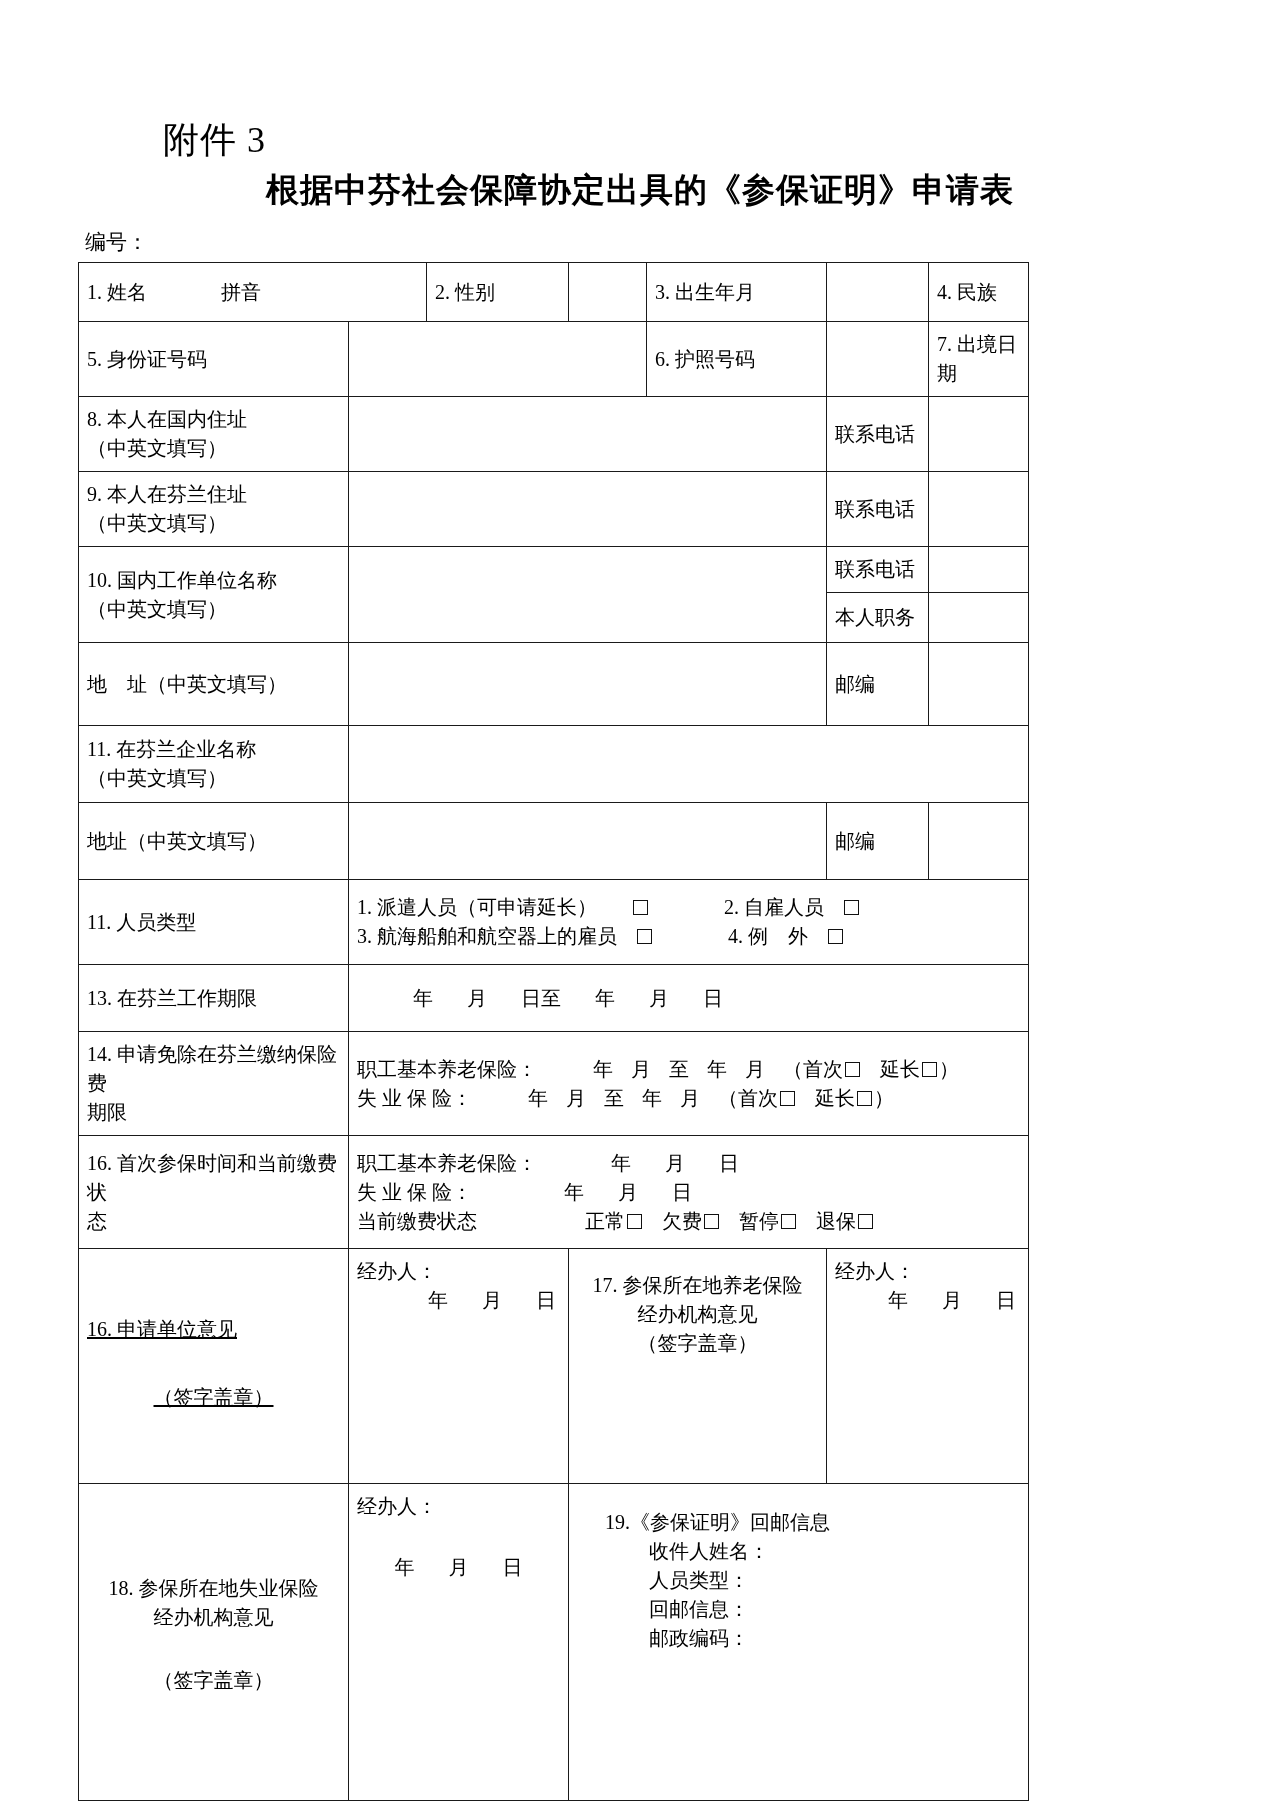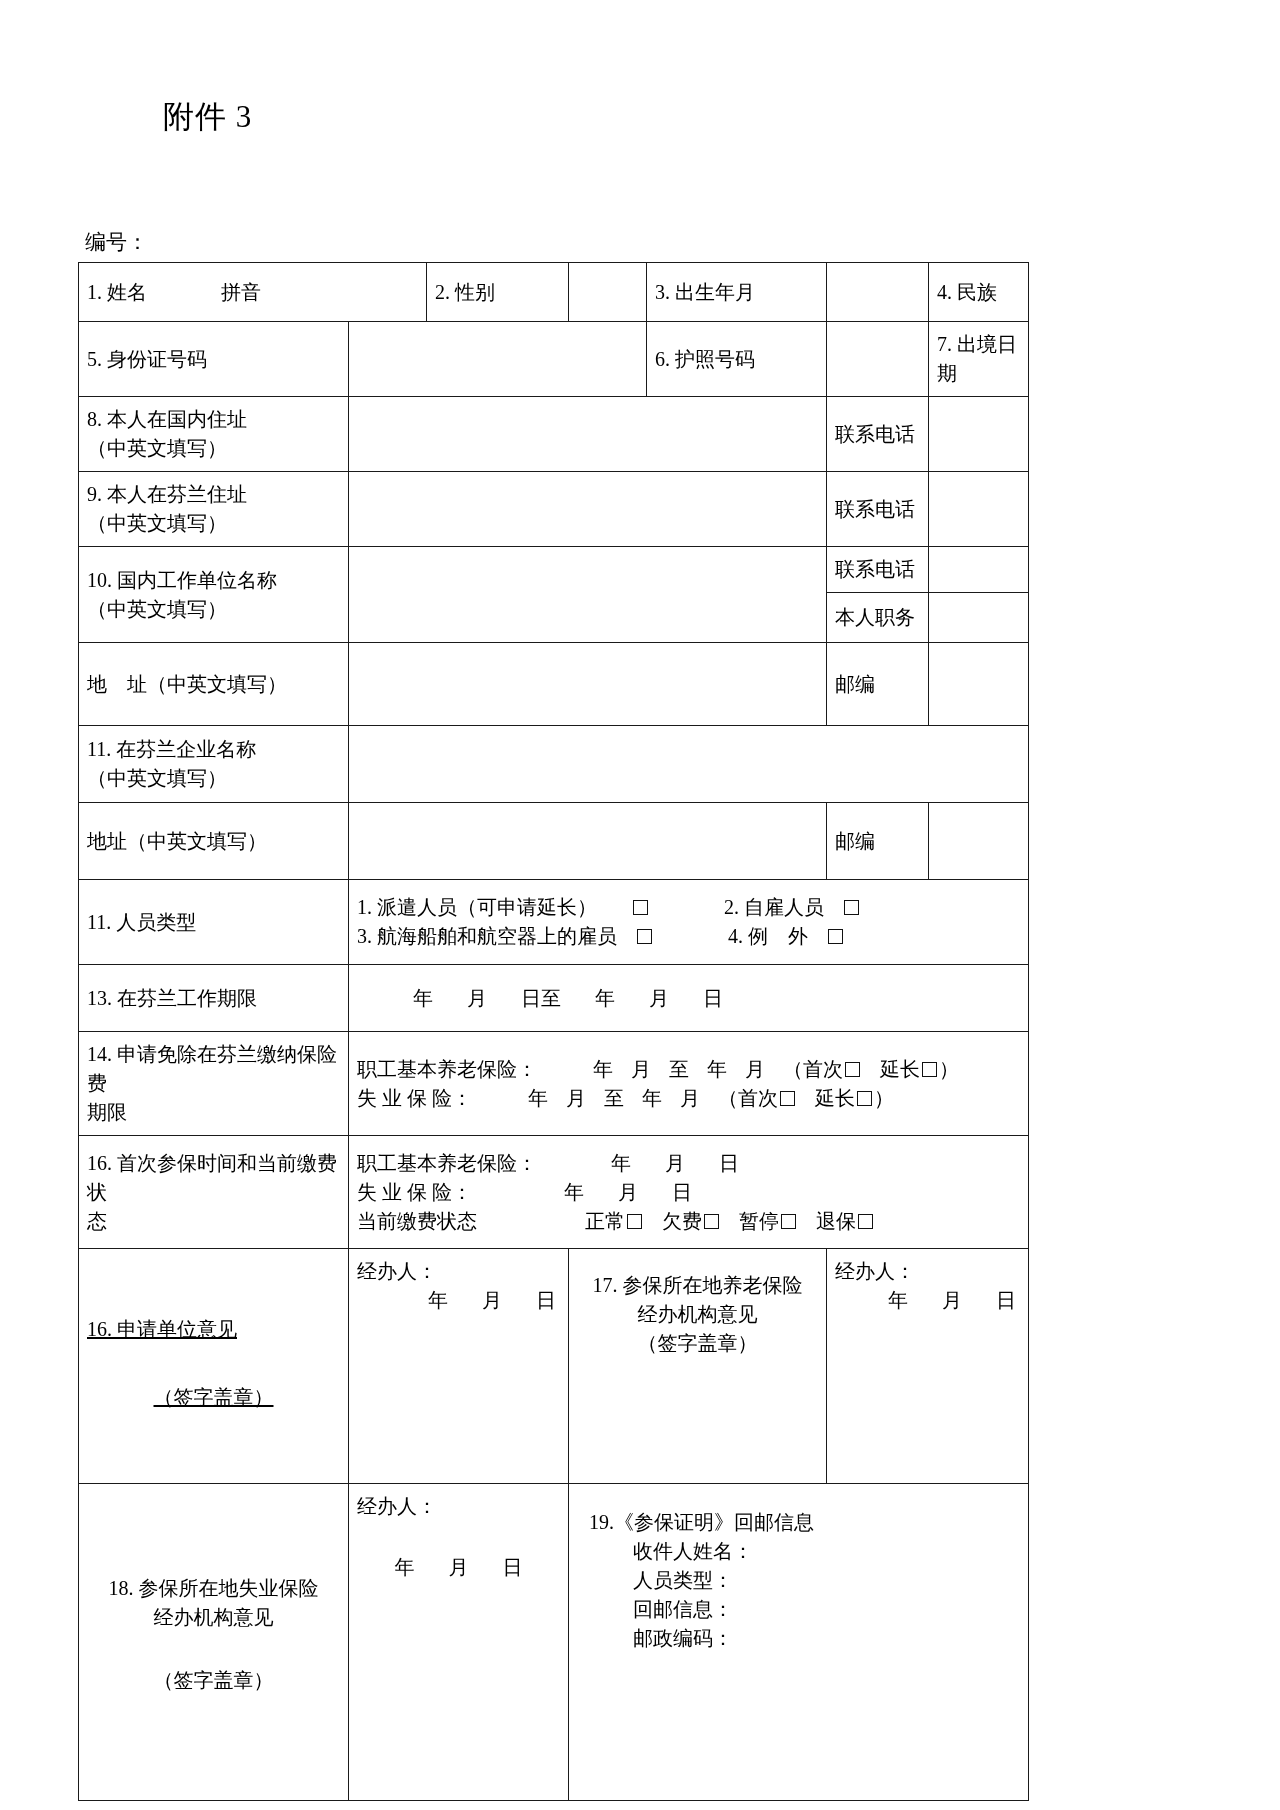--- a/index.html
+++ b/index.html
@@ -6,22 +6,22 @@
   body{
     width:1280px;height:1810px;
     background:#ffffff;
     font-family:"Liberation Serif","DejaVu Serif",serif;
     color:#000;
     -webkit-font-smoothing:none;
   }
   .page{position:relative;width:1280px;height:1810px;box-sizing:border-box;}
 
   .attach{
-    position:absolute;left:163px;top:96px;
-    font-size:31px;letter-spacing:1px;
+    position:absolute;left:163px;top:116px;
+    font-size:36px;letter-spacing:1px;
   }
   .title{
     position:absolute;left:0;top:168px;width:1280px;
     text-align:center;
     font-size:33px;font-weight:bold;letter-spacing:1px;
   }
   .numlabel{
     position:absolute;left:85px;top:228px;
     font-size:21px;
   }
@@ -60,20 +60,21 @@
   .block-ctr{text-align:center;}
 
   .date-line{white-space:nowrap;}
 </style>
 </head>
 <body>
 
 <div class="page">
 
   <div class="attach">附件 3</div>
+  <div class="title">根据中芬社会保障协定出具的《参保证明》申请表</div>
   <div class="numlabel">编号：</div>
 
   <table class="form" style="top:262px">
     <colgroup>
       <col style="width:270px">
       <col style="width:78px">
       <col style="width:142px">
       <col style="width:78px">
       <col style="width:90px">
       <col style="width:90px">
@@ -269,21 +270,21 @@
           <div style="flex:1.75"></div>
           <div>经办人：</div>
           <div style="height:32px"></div>
           <div style="text-align:center;white-space:nowrap">
             <span>年</span><span class="sp sp-m"></span><span>月</span><span class="sp sp-m"></span><span>日</span>
           </div>
           <div style="flex:1"></div>
         </div>
       </td>
       <td colspan="5" class="cellpad" style="vertical-align:top;padding-left:20px">
-        <div style="height:100%;display:flex;flex-direction:column;">
+        <div style="height:100%;display:flex;flex-direction:column;margin-left:16px;">
           <div style="height:16px"></div>
           <div>19.《参保证明》回邮信息</div>
           <div style="flex:1"></div>
           <div style="padding-left:44px">收件人姓名：</div>
           <div style="flex:1"></div>
           <div style="padding-left:44px">人员类型：</div>
           <div style="flex:1"></div>
           <div style="padding-left:44px">回邮信息：</div>
           <div style="flex:1"></div>
           <div style="padding-left:44px">邮政编码：</div>

